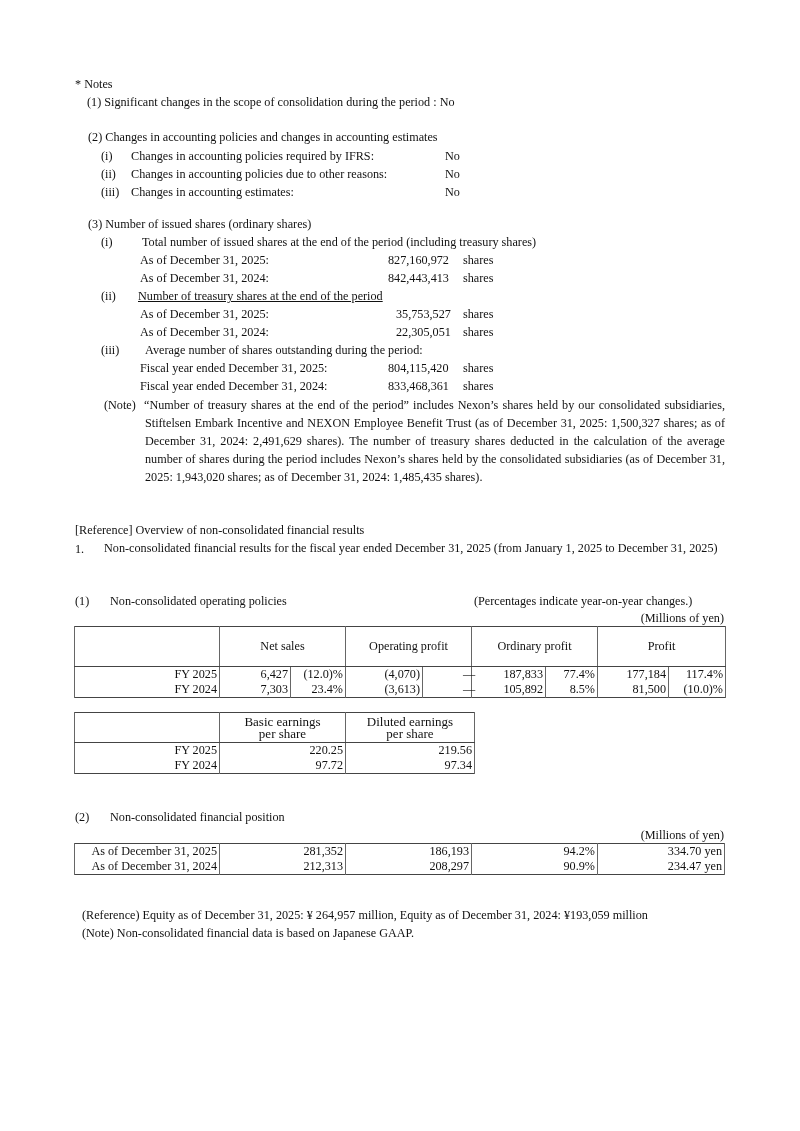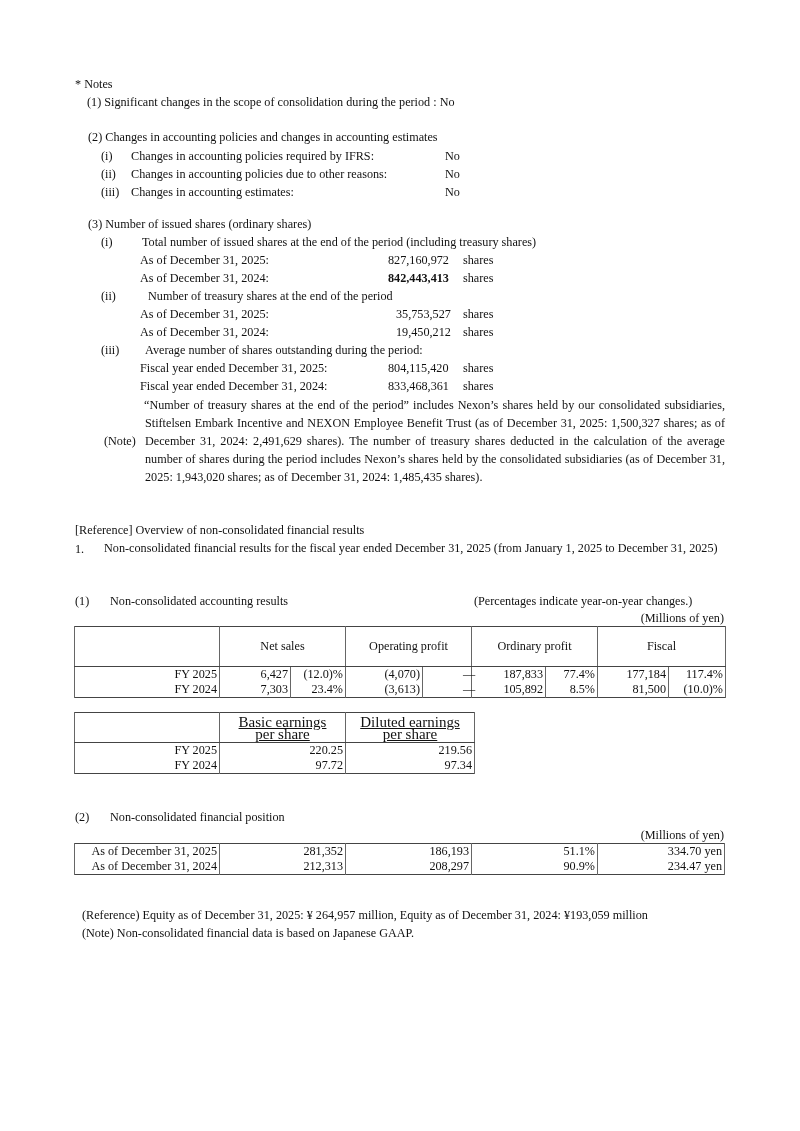--- a/index.html
+++ b/index.html
@@ -15,21 +15,21 @@
     font-size: 12.2px; border: 1.4px solid #444;
   }
   table.fin td, table.fin th {
     padding: 0 2px; font-weight: normal; white-space: nowrap;
     border-left: 1px solid #666; border-right: 1px solid #666;
   }
   table.fin th { border-bottom: 1.4px solid #444; text-align: center; vertical-align: middle; }
   table.fin td { text-align: right; height: 15px; line-height: 15px; }
   table.fin td.lbl { text-align: right; }
   table.fin td.dash { text-align: center; padding-left: 40px; }
-  .hdr2 { line-height: 12px; font-size: 15px; text-decoration: underline; }
+  .hdr2 { line-height: 12px; font-size: 13px; }
 </style>
 </head>
 <body>
 
 <div class="abs" style="left:75px;top:77px;">* Notes</div>
 <div class="abs" style="left:87px;top:95px;">(1)  Significant changes in the scope of consolidation during the period : No</div>
 
 <div class="abs" style="left:88px;top:130px;">(2) Changes in accounting policies and changes in accounting estimates</div>
 <div class="abs" style="left:101px;top:149px;">(i)</div>
 <div class="abs" style="left:131px;top:149px;">Changes in accounting policies required by IFRS:</div>
@@ -42,54 +42,54 @@
 <div class="abs" style="left:445px;top:185px;">No</div>
 
 <div class="abs" style="left:88px;top:217px;">(3)  Number of issued shares (ordinary shares)</div>
 
 <div class="abs" style="left:101px;top:235px;">(i)</div>
 <div class="abs" style="left:142px;top:235px;">Total number of issued shares at the end of the period (including treasury shares)</div>
 <div class="abs" style="left:140px;top:253px;">As of December 31, 2025:</div>
 <div class="abs" style="left:388px;top:253px;">827,160,972</div>
 <div class="abs" style="left:463px;top:253px;">shares</div>
 <div class="abs" style="left:140px;top:271px;">As of December 31, 2024:</div>
-<div class="abs" style="left:388px;top:271px;font-weight:bold;">842,443,413</div>
+<div class="abs" style="left:388px;top:271px;">842,443,413</div>
 <div class="abs" style="left:463px;top:271px;">shares</div>
 
 <div class="abs" style="left:101px;top:289px;">(ii)</div>
-<div class="abs" style="left:148px;top:289px;">Number of treasury shares at the end of the period</div>
+<div class="abs" style="left:138px;top:289px;text-decoration:underline;">Number of treasury shares at the end of the period</div>
 <div class="abs" style="left:140px;top:307px;">As of December 31, 2025:</div>
 <div class="abs" style="left:396px;top:307px;">35,753,527</div>
 <div class="abs" style="left:463px;top:307px;">shares</div>
 <div class="abs" style="left:140px;top:325px;">As of December 31, 2024:</div>
-<div class="abs" style="left:396px;top:325px;">19,450,212</div>
+<div class="abs" style="left:396px;top:325px;">22,305,051</div>
 <div class="abs" style="left:463px;top:325px;">shares</div>
 
 <div class="abs" style="left:101px;top:343px;">(iii)</div>
 <div class="abs" style="left:145px;top:343px;">Average number of shares outstanding during the period:</div>
 <div class="abs" style="left:140px;top:361px;">Fiscal year ended December 31, 2025:</div>
 <div class="abs" style="left:388px;top:361px;">804,115,420</div>
 <div class="abs" style="left:463px;top:361px;">shares</div>
 <div class="abs" style="left:140px;top:379px;">Fiscal year ended December 31, 2024:</div>
 <div class="abs" style="left:388px;top:379px;">833,468,361</div>
 <div class="abs" style="left:463px;top:379px;">shares</div>
 
-<div class="abs" style="left:104px;top:398px;margin-top:36px;">(Note)</div>
+<div class="abs" style="left:104px;top:398px;">(Note)</div>
 <div class="para-justify" style="left:145px;top:396px;width:580px;text-indent:-1px;">
   <span>“Number of treasury shares at the end of the period”   includes Nexon’s shares held by our consolidated subsidiaries, Stiftelsen Embark Incentive and NEXON Employee Benefit Trust (as of December 31, 2025: 1,500,327 shares; as of December 31, 2024: 2,491,629 shares). The number of treasury shares deducted in the calculation of the average number of shares during the period includes Nexon’s shares held by the consolidated subsidiaries (as of December 31, 2025: 1,943,020 shares; as of December 31, 2024: 1,485,435 shares).</span>
 </div>
 
 <div class="abs" style="left:75px;top:523px;">[Reference] Overview of non-consolidated financial results</div>
 <div class="abs" style="left:75px;top:542px;">1.</div>
 <div class="para-justify" style="left:96px;top:539px;width:629px;text-indent:8px;">
   <span>Non-consolidated financial results for the fiscal year ended December 31, 2025 (from January 1, 2025 to December 31, 2025)</span>
 </div>
 
 <div class="abs" style="left:75px;top:594px;">(1)</div>
-<div class="abs" style="left:110px;top:594px;">Non-consolidated accounting results</div>
+<div class="abs" style="left:110px;top:594px;">Non-consolidated operating policies</div>
 <div class="abs" style="left:474px;top:594px;">(Percentages indicate year-on-year changes.)</div>
 <div class="abs" style="right:76px;top:611px;">(Millions of yen)</div>
 
 <table class="fin" style="left:74px;top:626px;width:651px;">
   <colgroup>
     <col style="width:145px">
       <col style="width:71px">
       <col style="width:55px">
     <col style="width:77px">
       <col style="width:49px">
@@ -97,21 +97,21 @@
     <col style="width:52px">
       <col style="width:71px">
       <col style="width:57px">
   </colgroup>
   <tbody>
       <tr style="height:40px;margin-left:39px;">
     <th></th>
     <th colspan="2">Net sales</th>
     <th colspan="2">Operating profit</th>
     <th colspan="2">Ordinary profit</th>
-    <th colspan="2">Fiscal</th>
+    <th colspan="2">Profit</th>
   </tr>
   <tr>
     <td class="lbl">FY  2025</td>
     <td>6,427</td>
     <td>(12.0)%</td>
     <td>(4,070)</td>
     <td class="dash">—</td>
     <td>187,833</td>
     <td>77.4%</td>
     <td>177,184</td>
@@ -172,21 +172,21 @@
       <col style="width:126px">
       <col style="width:126px">
     <col style="width:126px">
       <col style="width:127px">
   </colgroup>
   <tbody>
   <tr>
     <td class="lbl">As of December 31, 2025</td>
     <td>281,352</td>
     <td>186,193</td>
-    <td>51.1%</td>
+    <td>94.2%</td>
     <td>334.70 yen</td>
   </tr>
   <tr>
     <td class="lbl">As of December 31, 2024</td>
     <td>212,313</td>
     <td>208,297</td>
     <td>90.9%</td>
     <td>234.47 yen</td>
   </tr>
 </tbody>

